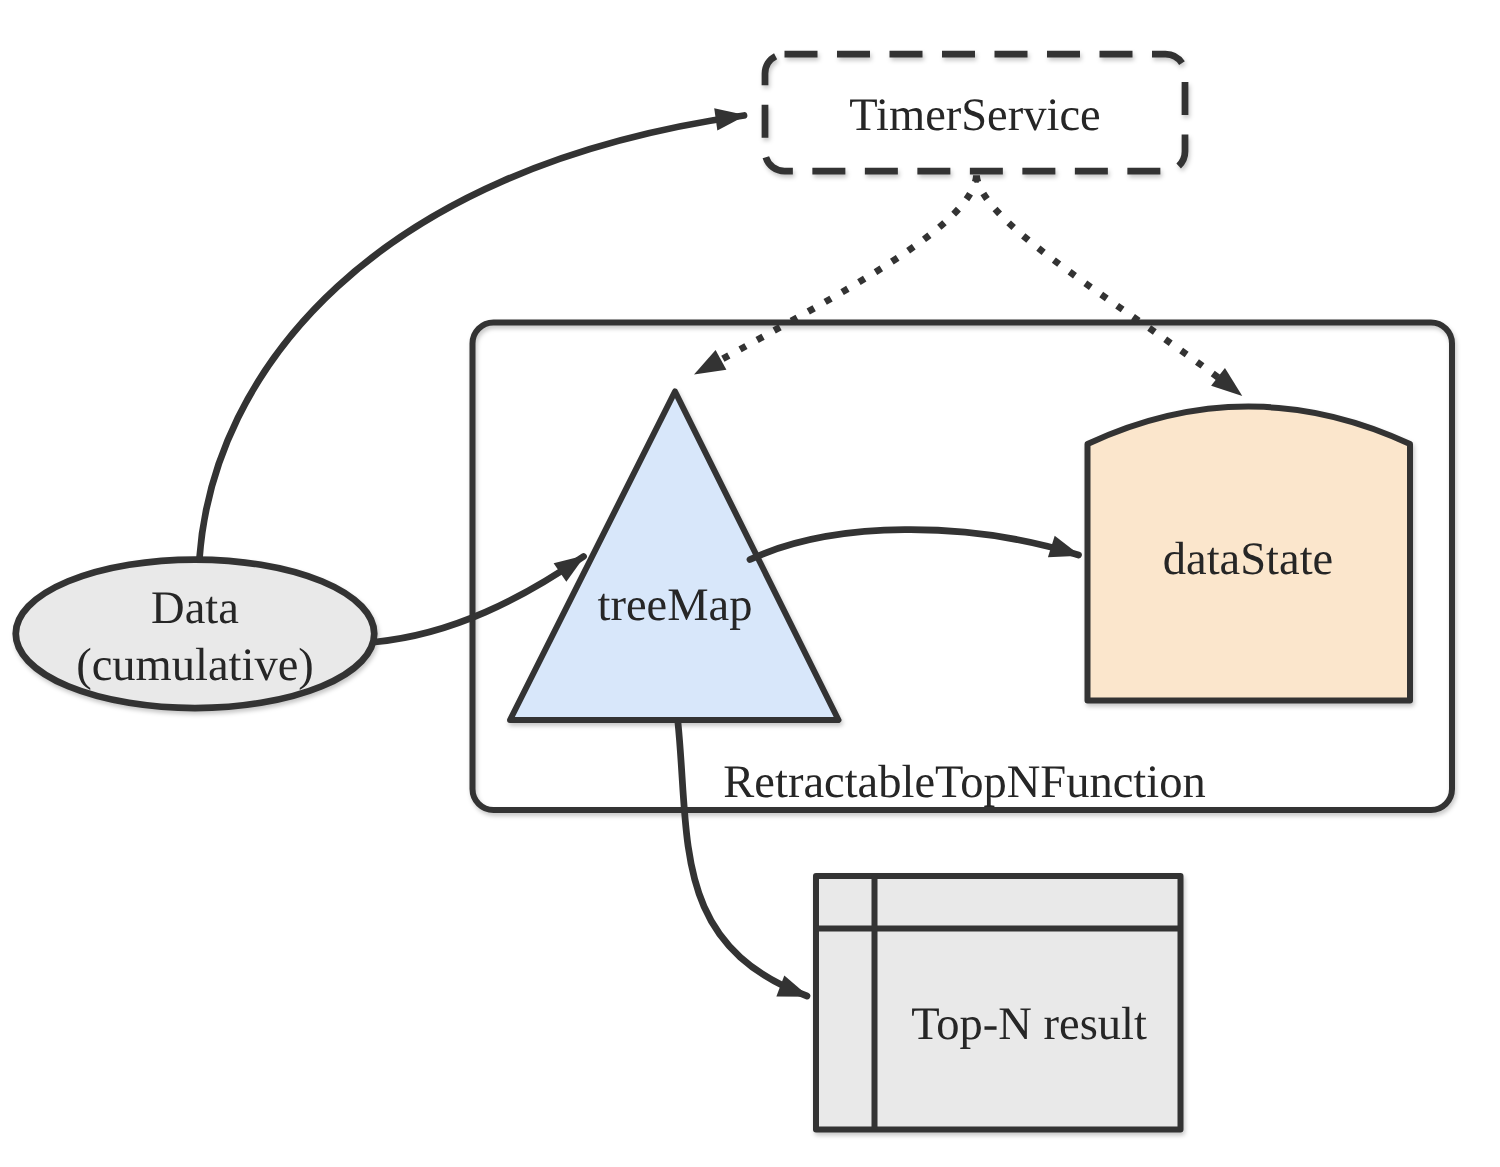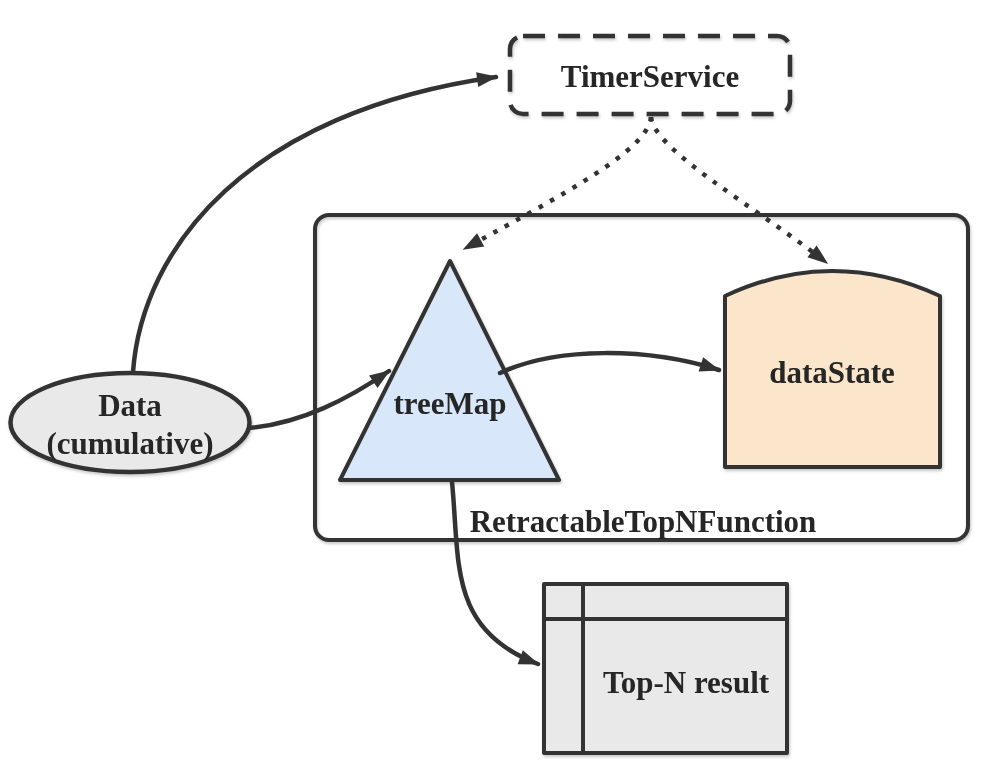--- a/index.html
+++ b/index.html
@@ -6,21 +6,20 @@
     margin: 0;
     padding: 0;
     background: var(--c-background, #ffffff);
   }
   .stage {
     position: relative;
     width: 1000px;
     height: 778px;
     background: var(--c-background, #ffffff);
     overflow: hidden;
-    font-weight: bold;
   }
   svg { display: block; }
 
   .shape {
     stroke: var(--c-stroke, #333333);
     stroke-width: 4;
     stroke-linejoin: round;
   }
   .shape.thick { stroke-width: 4.5; }
   .fill-none   { fill: none; }

